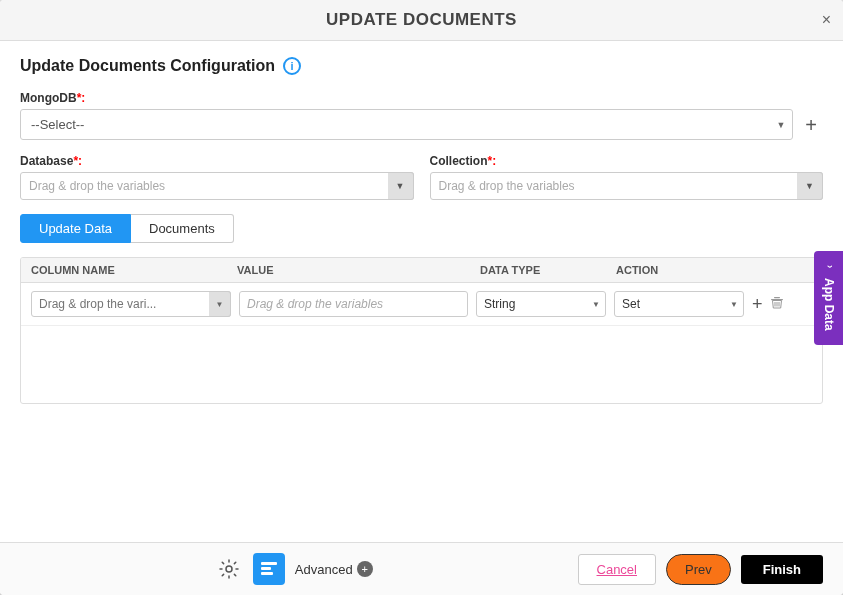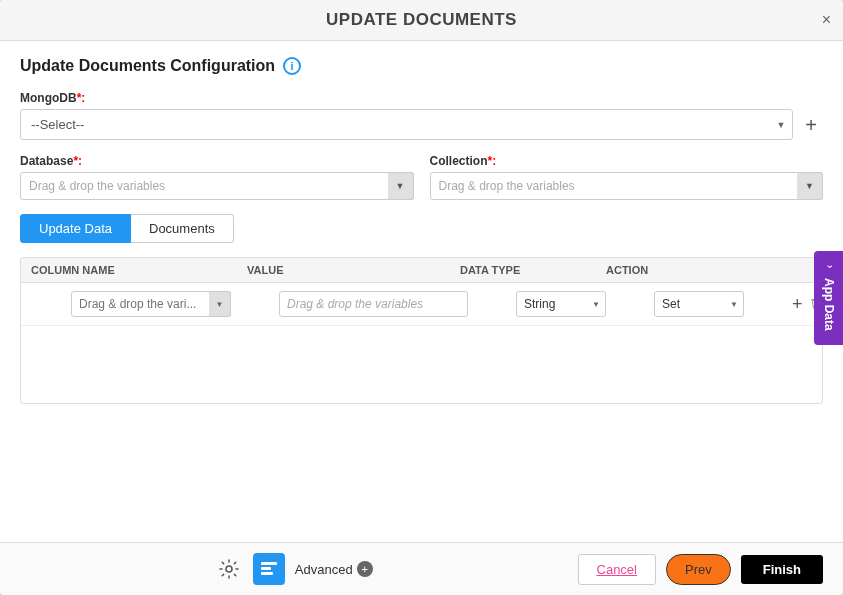--- a/index.html
+++ b/index.html
@@ -225,40 +225,40 @@
       border: 1px solid #ddd;
       border-radius: 3px;
       overflow: hidden;
     }
     .table-header {
       display: grid;
       grid-template-columns: 200px 1fr 130px 130px 60px;
       background: #f5f5f5;
       border-bottom: 1px solid #ddd;
       padding: 6px 10px;
-      gap: 16px;
+      gap: 6px;
     }
     .table-header-cell {
       font-size: 11px;
       font-weight: bold;
       color: #555;
       text-transform: uppercase;
     }
     .table-row {
       display: grid;
       grid-template-columns: 200px 1fr 130px 130px 60px;
       padding: 8px 10px;
       gap: 8px;
       align-items: center;
       border-bottom: 1px solid #eee;
     }
     .table-body {
       min-height: 120px;
     }
-    .table-cell { display: flex; align-items: center; margin-left: 40px; }
+    .table-cell { display: flex; align-items: center; }
     .col-name-input {
       position: relative;
       display: flex;
       align-items: center;
       width: 100%;
     }
     .col-name-input input {
       width: 100%;
       border: 1px solid #ccc;
       border-radius: 3px;

